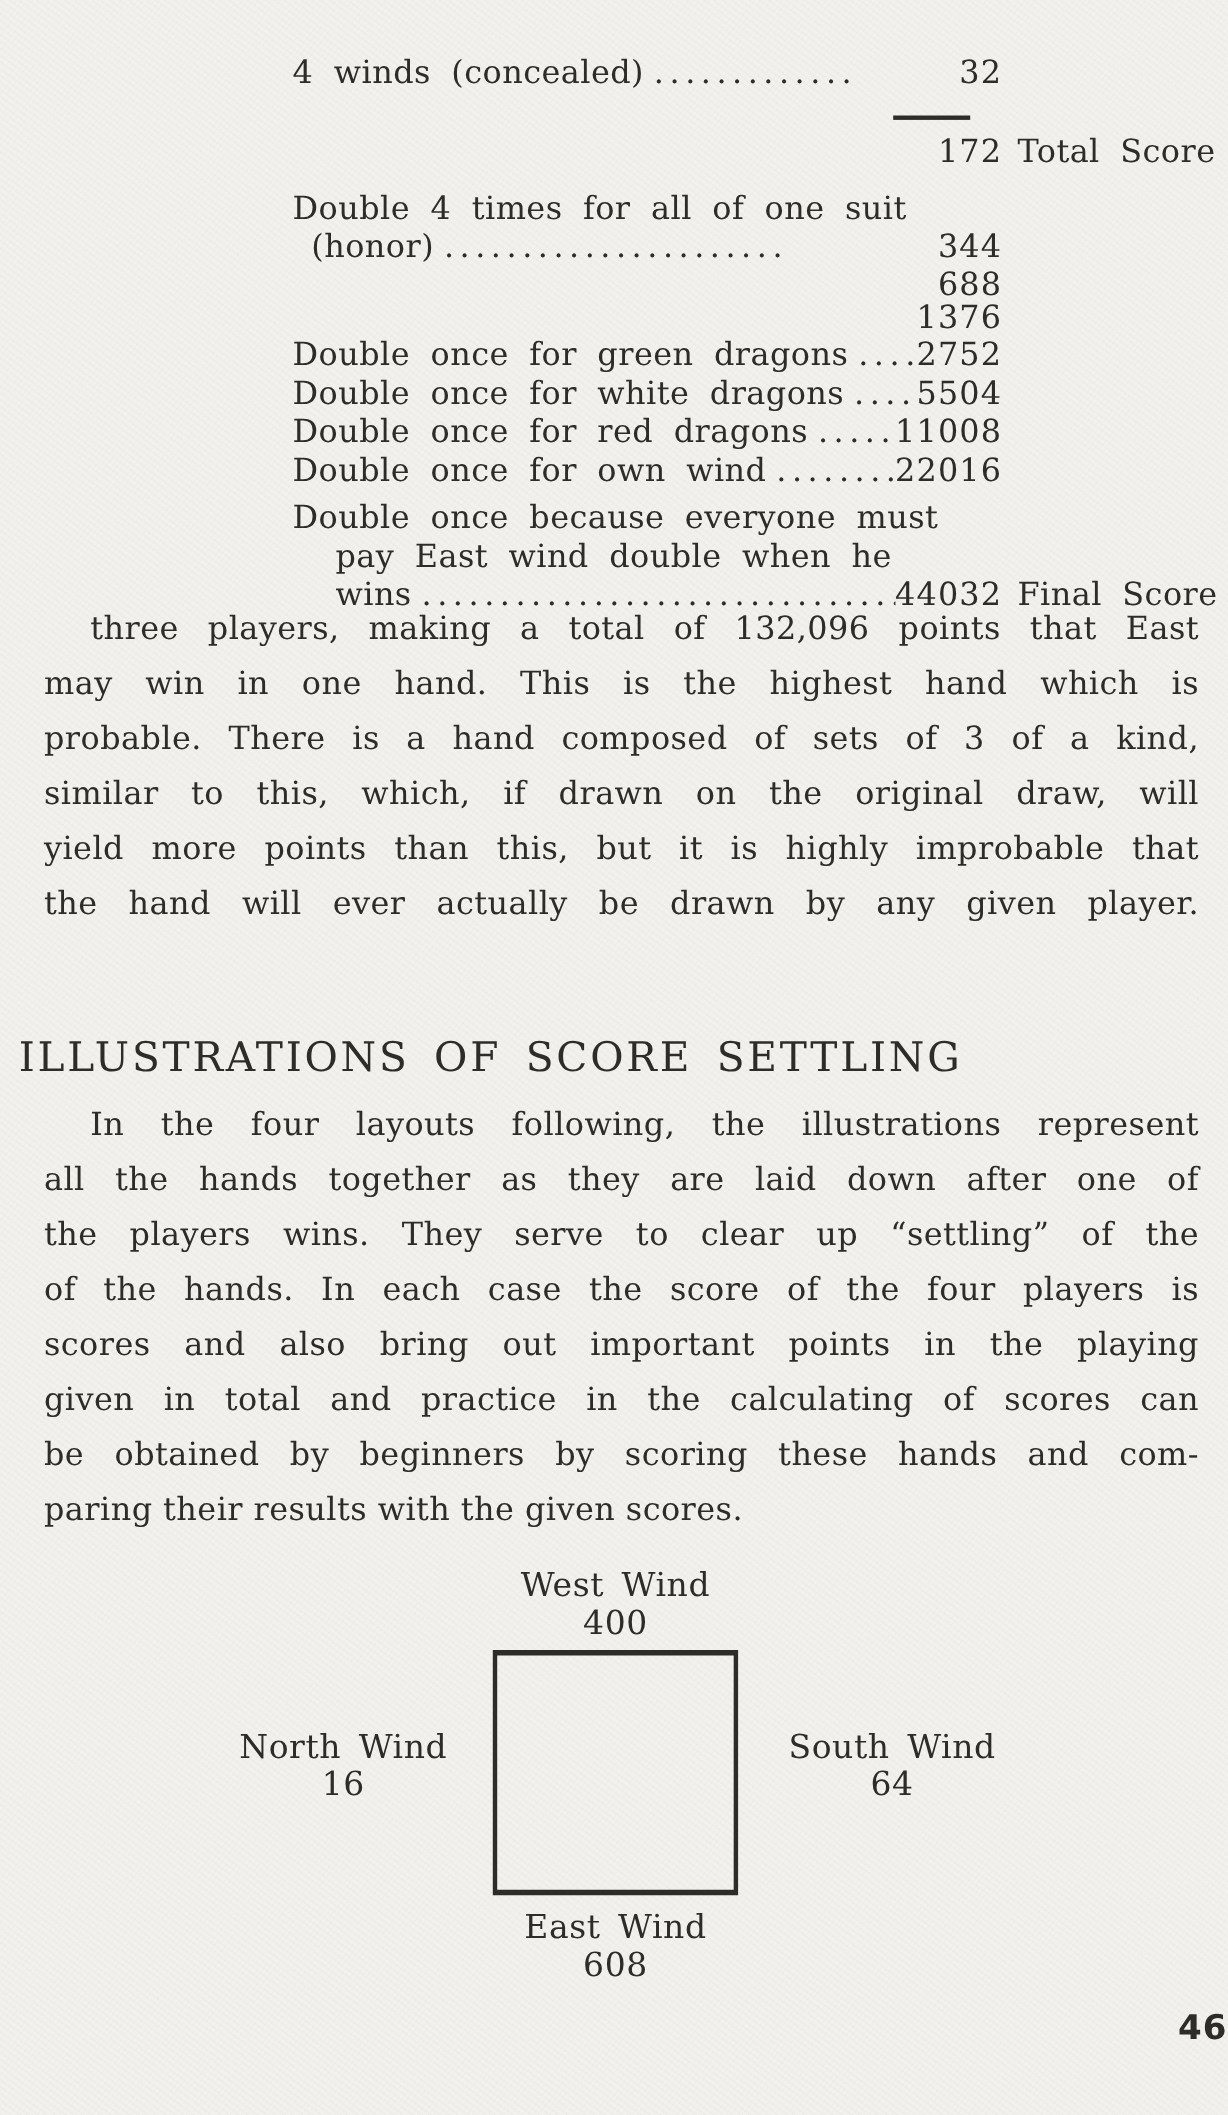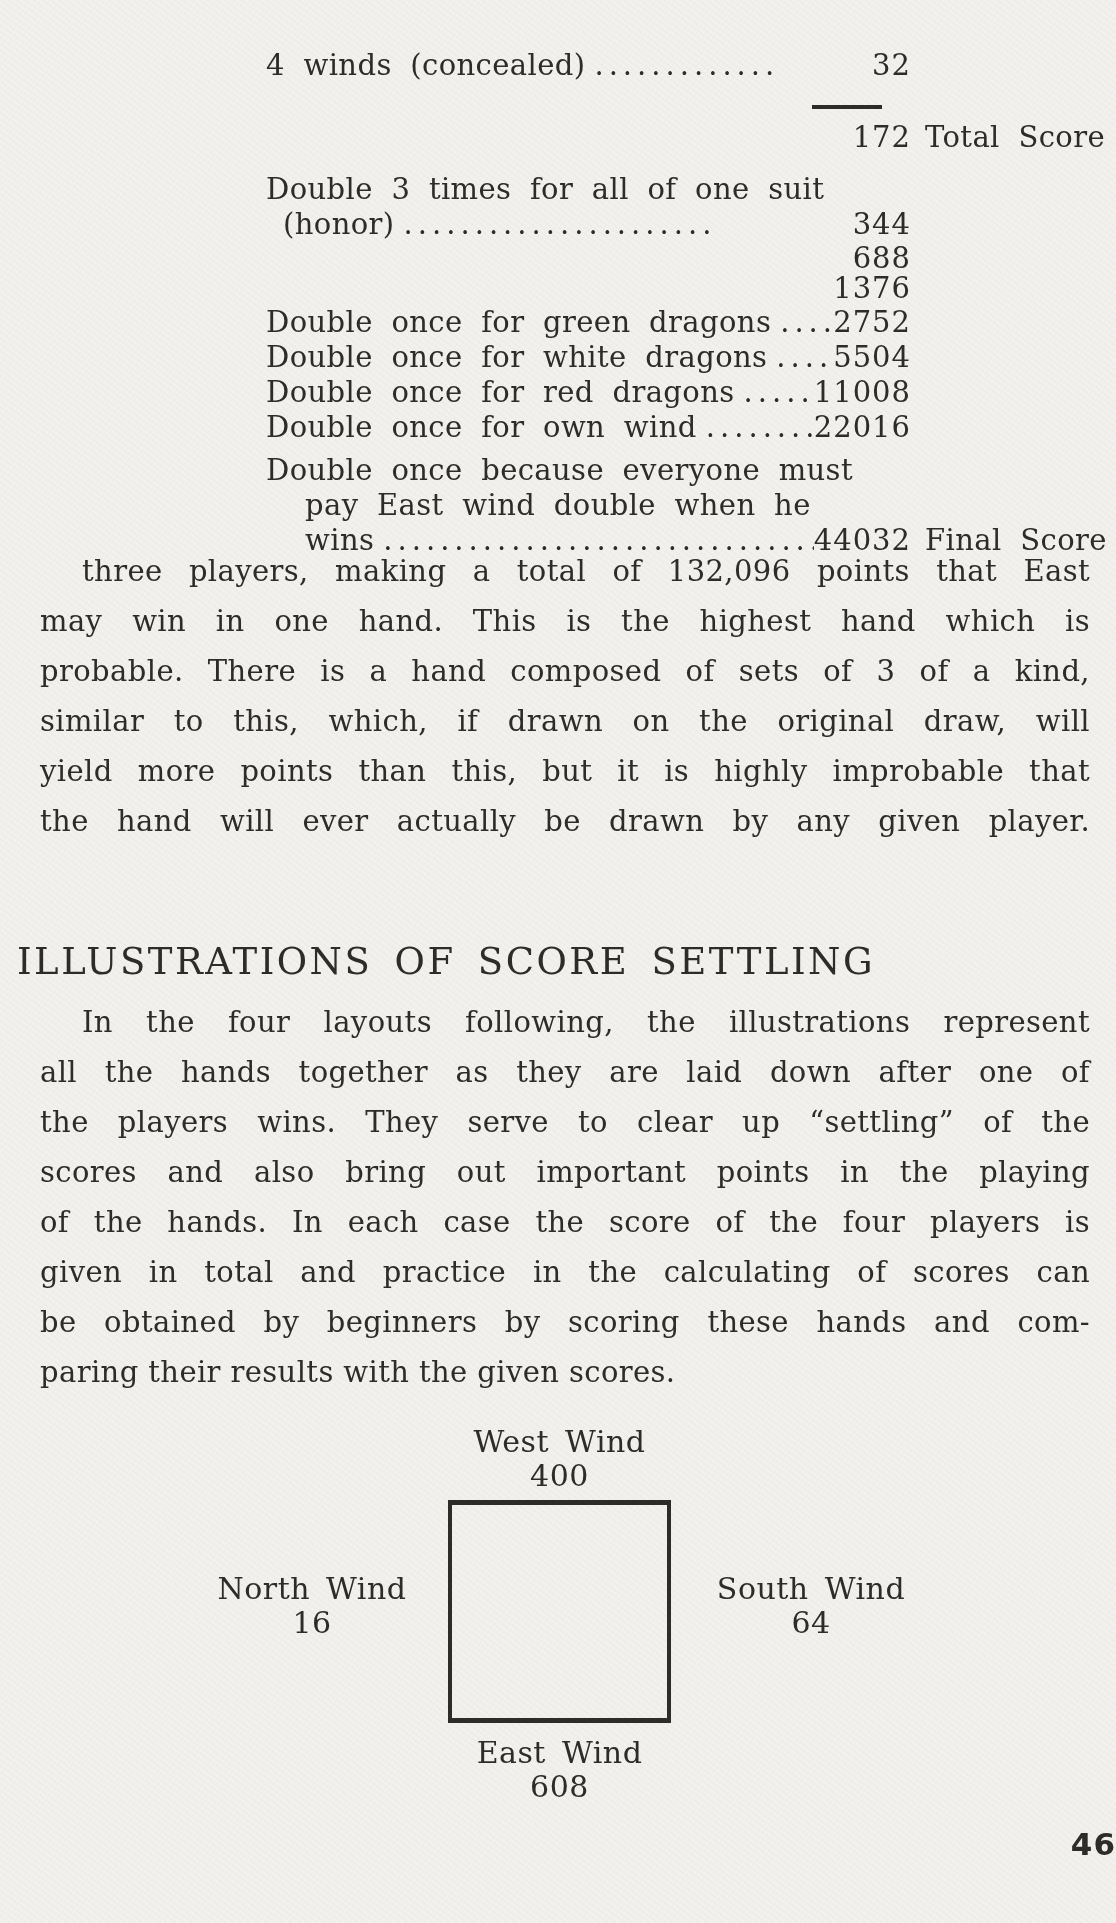--- a/index.html
+++ b/index.html
@@ -82,21 +82,21 @@
 </div>
 <div class="score-rule" style="top:105px"></div>
 <div class="srow" style="top:120px">
   <span class="lbl"></span>
     <span class="dots"></span>
     <span class="sp"></span>
     <span class="val">172</span>
     <span class="suffix">Total Score</span>
 </div>
 <div class="srow" style="top:172px">
-  <span class="lbl">Double 3 times for all of one suit</span>
+  <span class="lbl">Double 4 times for all of one suit</span>
 </div>
 <div class="srow ind1" style="top:207px">
   <span class="lbl">(honor)</span>
     <span class="dots">......................</span>
     <span class="sp"></span>
     <span class="val">344</span>
 </div>
 <div class="srow" style="top:241px">
   <span class="sp"></span>
     <span class="val">688</span>
@@ -148,22 +148,22 @@
     <div class="line">yield more points than this, but it is highly improbable that</div>
     <div class="line">the hand will ever actually be drawn by any given player.</div>
   </div>
 
 <div class="heading" style="top:940px">ILLUSTRATIONS OF SCORE SETTLING</div>
 
 <div class="para last-left" style="top:997px">
     <div class="line">In the four layouts following, the illustrations represent</div>
     <div class="line">all the hands together as they are laid down after one of</div>
     <div class="line">the players wins. They serve to clear up “settling” of the</div>
+    <div class="line">of the hands. In each case the score of the four players is</div>
     <div class="line">scores and also bring out important points in the playing</div>
-    <div class="line">of the hands. In each case the score of the four players is</div>
     <div class="line">given in total and practice in the calculating of scores can</div>
     <div class="line">be obtained by beginners by scoring these hands and com-</div>
     <div class="line">paring their results with the given scores.</div>
   </div>
 
 <div>
   <div class="dlabel" style="left:448px;top:1425px;width:223px">
     <div>West Wind</div>
     <div>400</div>
   </div>

